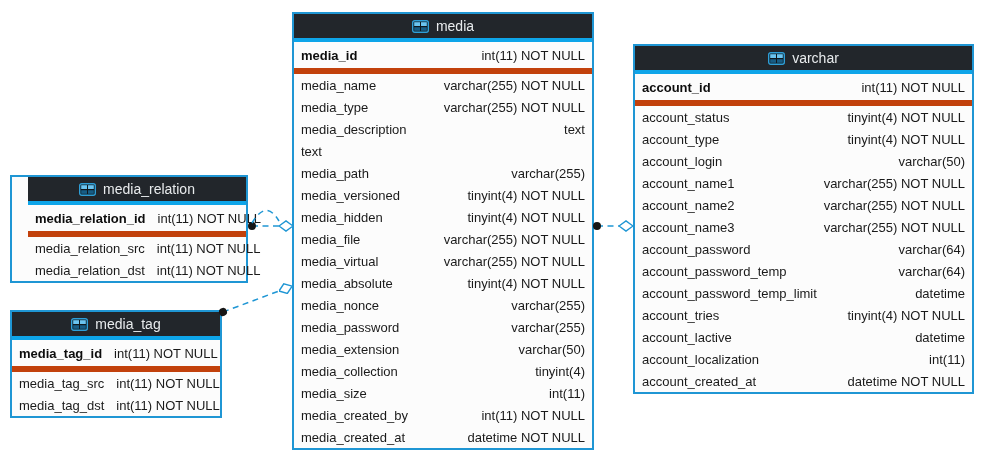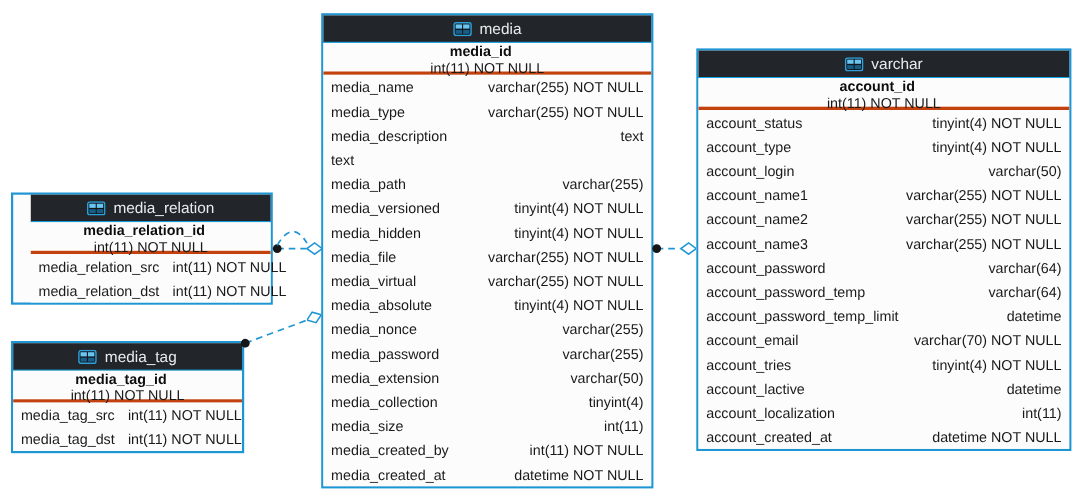--- a/index.html
+++ b/index.html
@@ -23,40 +23,39 @@
   }
   .db-header {
     height: 24px;
     background: #22262b;
     color: #e8ebed;
     font-size: 14px;
     display: flex;
     align-items: center;
     justify-content: center;
     gap: 7px;
-    border-bottom: 1px solid #0ea5e9;
+    border-bottom: 4px solid #0ea5e9;
     cursor: default;
     user-select: none;
   }
   .db-header svg { flex: 0 0 auto; }
   .db-row {
     height: 22px;
     display: flex;
     align-items: center;
     justify-content: space-between;
     padding: 0 7px;
     font-size: 13px;
     color: #1a1a1a;
     white-space: nowrap;
     background: #fcfcfc;
   }
   .db-row.pk {
     height: 26px;
-    border-bottom: 3px solid #c2410c;
-    flex-direction: column;
+    border-bottom: 6px solid #c2410c;
   }
   .db-row.pk .col-name { font-weight: bold; color: #0d0d0d; }
   .col-name { margin-right: 12px; }
   .col-type { text-align: right; }
   svg.connectors {
     position: absolute;
     left: 0; top: 0;
     width: 987px;
     height: 455px;
     pointer-events: none;
@@ -251,24 +250,20 @@
       </div>
       <div class="db-row">
         <span class="col-name">account_password_temp</span>
         <span class="col-type">varchar(64)</span>
       </div>
       <div class="db-row">
         <span class="col-name">account_password_temp_limit</span>
         <span class="col-type">datetime</span>
       </div>
       <div class="db-row">
-        <span class="col-name">account_email</span>
-        <span class="col-type">varchar(70) NOT NULL</span>
-      </div>
-      <div class="db-row">
         <span class="col-name">account_tries</span>
         <span class="col-type">tinyint(4) NOT NULL</span>
       </div>
       <div class="db-row">
         <span class="col-name">account_lactive</span>
         <span class="col-type">datetime</span>
       </div>
       <div class="db-row">
         <span class="col-name">account_localization</span>
         <span class="col-type">int(11)</span>

